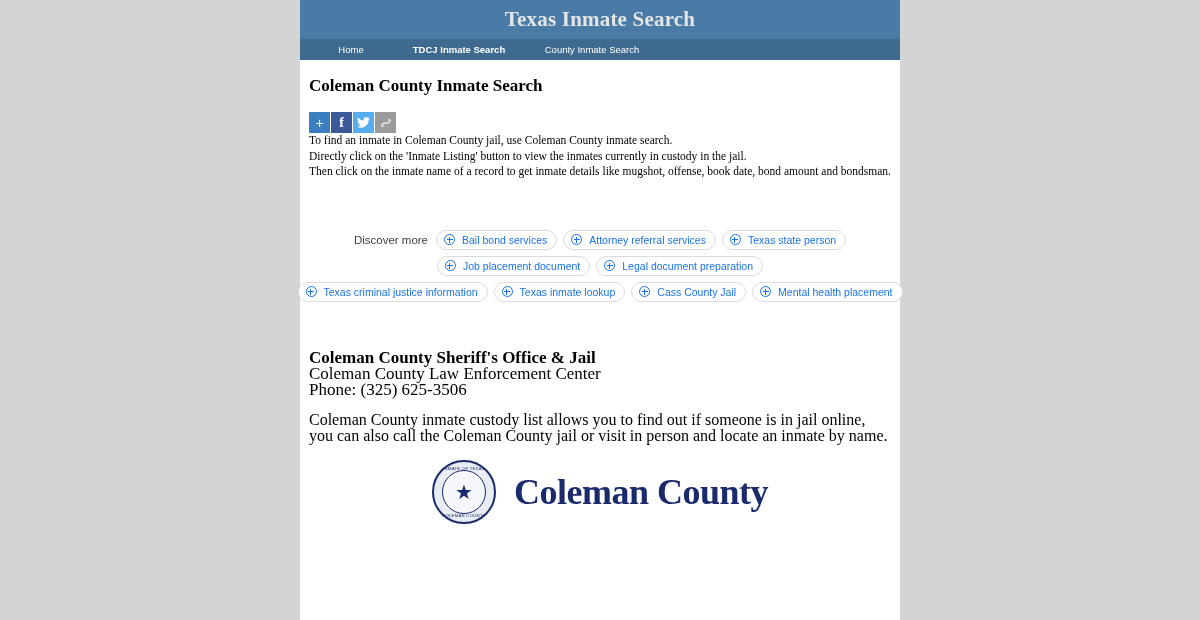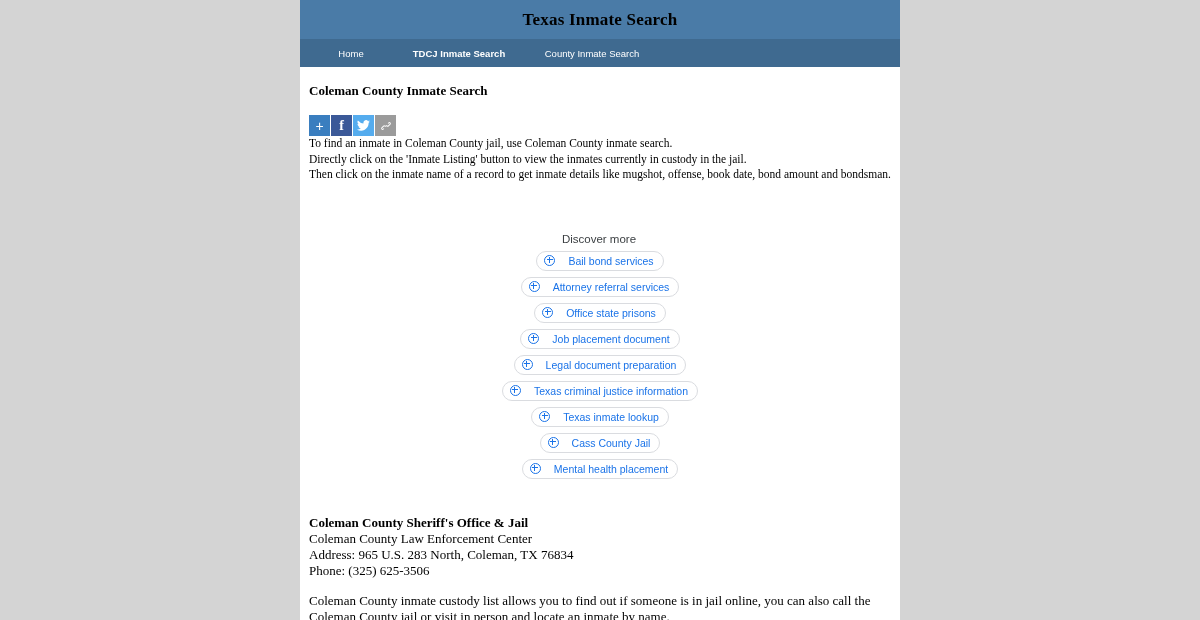--- a/index.html
+++ b/index.html
@@ -22,29 +22,29 @@
   }
   
   .site-header {
     background: #4a7ba7;
     height: 39px;
     display: flex;
     align-items: center;
     justify-content: center;
   }
   .site-title {
-    color: #000000;
-    font-size: 17px;
+    color: #e5e5e5;
+    font-size: 21px;
     font-weight: bold;
     font-family: "Liberation Serif", serif;
     letter-spacing: 0.2px;
   }
   .navbar {
     background: #3f6a90;
-    height: 28px;
+    height: 21px;
     display: flex;
     align-items: center;
     padding-left: 6px;
   }
   .navbar a {
     color: #ffffff;
     font-size: 9.5px;
     text-decoration: none;
     font-family: "Liberation Sans", sans-serif;
     display: inline-block;
@@ -52,21 +52,21 @@
   }
   .nav-home { width: 90px; }
   .nav-tdcj { width: 126px; font-weight: bold; }
   .nav-county { width: 140px; }
 
   
   .content {
     padding: 0 9px;
   }
   h1.page-title {
-    font-size: 13px;
+    font-size: 17px;
     font-weight: bold;
     margin: 16px 0 0 0;
     font-family: "Liberation Serif", serif;
     color: #000;
   }
   
   .share-row {
     margin-top: 16px;
     display: flex;
     gap: 1px;
@@ -100,38 +100,38 @@
   .discover {
     margin-top: 50px;
   }
   .discover-row {
     display: flex;
     justify-content: center;
     align-items: center;
     gap: 6px;
     margin-bottom: 6px;
     flex-wrap: nowrap;
-    flex-direction: column;
   }
   .discover-label {
     font-size: 11.5px;
     color: #3c4043;
     font-family: "Liberation Sans", sans-serif;
     margin-right: 2px;
   }
   .chip {
     border: 1px solid #dadce0;
     border-radius: 12px;
     padding: 3px 9px 3px 7px;
     font-size: 10.5px;
     color: #1a73e8;
     font-family: "Liberation Sans", sans-serif;
     white-space: nowrap;
     display: inline-flex;
-    gap: 13px;
+    align-items: center;
+    gap: 7px;
     cursor: pointer;
     background: #fff;
     line-height: 12px;
   }
   .chip .plus-circle {
     display: inline-block;
     width: 9px;
     height: 9px;
     border: 1px solid #1a73e8;
     border-radius: 50%;
@@ -146,30 +146,30 @@
   }
   .chip .plus-circle::before {
     left: 1.5px; right: 1.5px; top: 3.5px; height: 1px;
   }
   .chip .plus-circle::after {
     top: 1.5px; bottom: 1.5px; left: 3.5px; width: 1px;
   }
 
   
   .jail-info {
-    margin-top: 36px;
-    font-size: 13px;
+    margin-top: 48px;
+    font-size: 17px;
     line-height: 16px;
   }
   .jail-info .jail-name {
     font-weight: bold;
   }
   .custody-note {
     margin-top: 14px;
-    font-size: 13px;
+    font-size: 16px;
     line-height: 16px;
   }
 
   
   .county-banner {
     margin-top: 16px;
     display: flex;
     align-items: center;
     justify-content: center;
     gap: 18px;
@@ -268,21 +268,21 @@
         <span class="chip">
             <span class="plus-circle"></span>
             <span>Bail bond services</span>
           </span>
         <span class="chip">
             <span class="plus-circle"></span>
             <span>Attorney referral services</span>
           </span>
         <span class="chip">
             <span class="plus-circle"></span>
-            <span>Office state prisons</span>
+            <span>Texas state person</span>
           </span>
       </div>
       <div class="discover-row">
         <span class="chip">
             <span class="plus-circle"></span>
             <span>Job placement document</span>
           </span>
         <span class="chip">
             <span class="plus-circle"></span>
             <span>Legal document preparation</span>
@@ -304,21 +304,20 @@
         <span class="chip">
             <span class="plus-circle"></span>
             <span>Mental health placement</span>
           </span>
       </div>
     </div>
 
     <div class="jail-info">
       <div class="jail-name">Coleman County Sheriff's Office &amp; Jail</div>
       <div>Coleman County Law Enforcement Center</div>
-      <div>Address: 965 U.S. 283 North, Coleman, TX 76834</div>
       <div>Phone: (325) 625-3506</div>
     </div>
 
     <div class="custody-note">Coleman County inmate custody list allows you to find out if someone is in jail online, you can also call the Coleman County jail or visit in person and locate an inmate by name.</div>
 
     <div class="county-banner">
       <div class="seal">
         <div class="ring-text-top">INMATE OF TEXAS</div>
         <div class="inner-ring">
           <span class="star">★</span>

